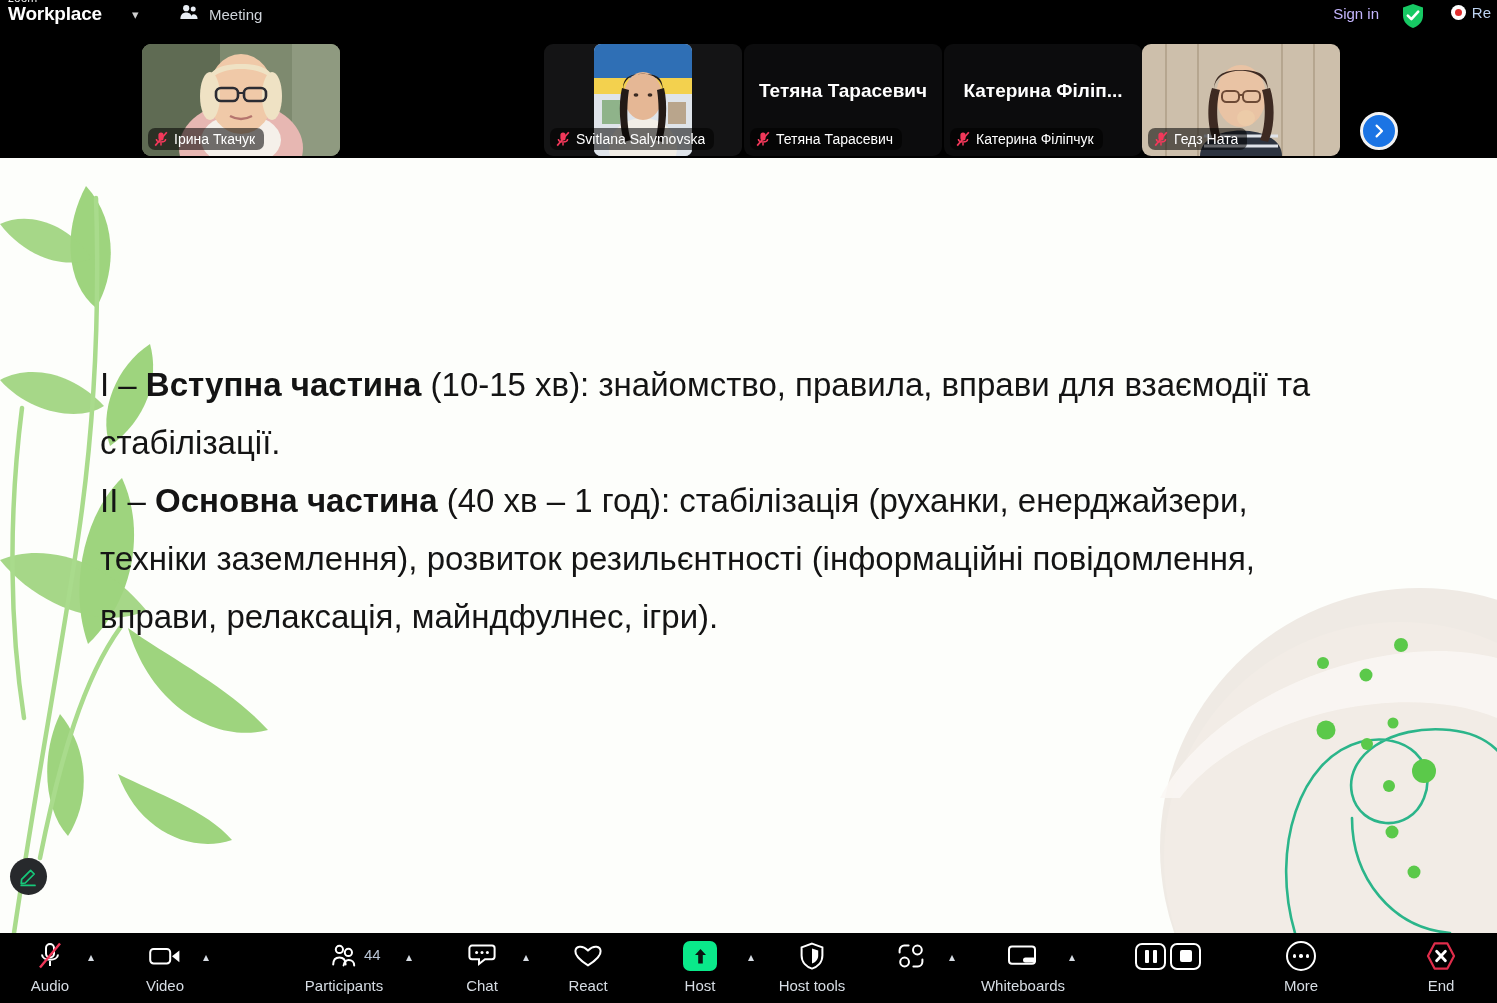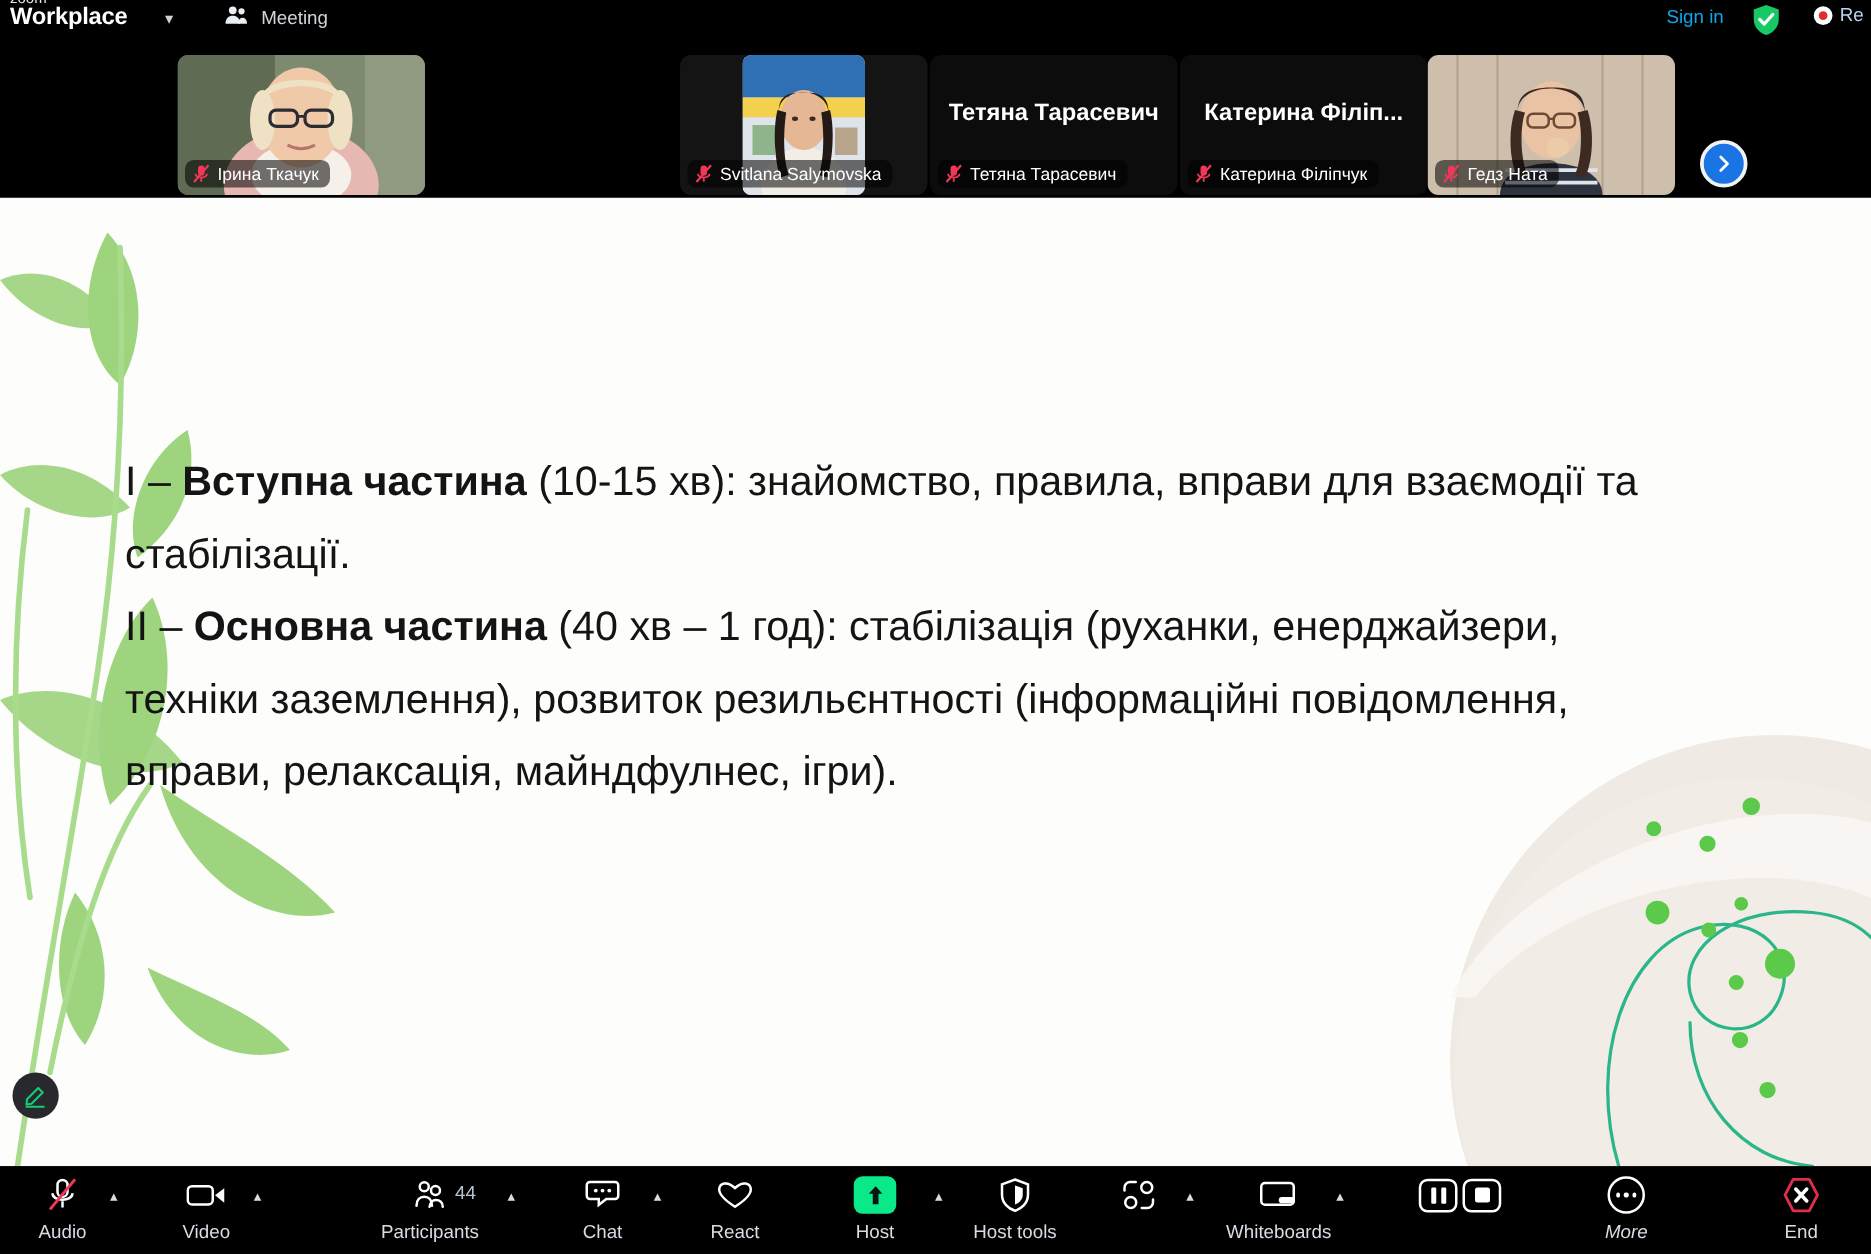--- a/index.html
+++ b/index.html
@@ -44,21 +44,21 @@
     color: #f2f2f2; font-size: 14px; white-space: nowrap; overflow: hidden;
     flex: 1;
   }
   .dots-btn {
     width: 22px; height: 22px; border-radius: 50%; border: 1.4px solid #cfcfcf;
     display: flex; align-items: center; justify-content: center; gap: 2.2px; flex: none;
   }
   .dots-btn i { width: 2.6px; height: 2.6px; border-radius: 50%; background: #e4e4e4; display:block; }
 
   .signin {
-    position: absolute; right: 118px; top: 5px; color: #0ea5e9; font-size: 15px; text-align: center;
+    position: absolute; right: 118px; top: 5px; color: #c4b5fd; font-size: 15px; text-align: center;
   }
   .shield-ok { position: absolute; right: 72px; top: 3px; }
   .rec-ind {
     position: absolute; right: 6px; top: 4px; display: flex; align-items: center; gap: 6px;
   }
   .rec-ind .dotbox {
     width: 15px; height: 15px; border-radius: 50%; background: #fff;
     display: flex; align-items: center; justify-content: center;
   }
   .rec-ind .dotbox i { width: 7px; height: 7px; border-radius: 50%; background: #e02d2d; display:block; }
@@ -493,21 +493,21 @@
               <i></i>
             </span>
           </span>
         <span class="recbtn">
             <span class="stopsq"></span>
           </span>
       </span>
       <span class="tlabel">Pause/stop recording</span>
     </div>
 
-    <div class="tool" style="left:1301px;font-style:italic;">
+    <div class="tool" style="left:1301px;">
       <span class="glyph">
         <span class="more-circ">
             <i></i>
             <i></i>
             <i></i>
           </span>
       </span>
       <span class="tlabel">More</span>
     </div>
 

